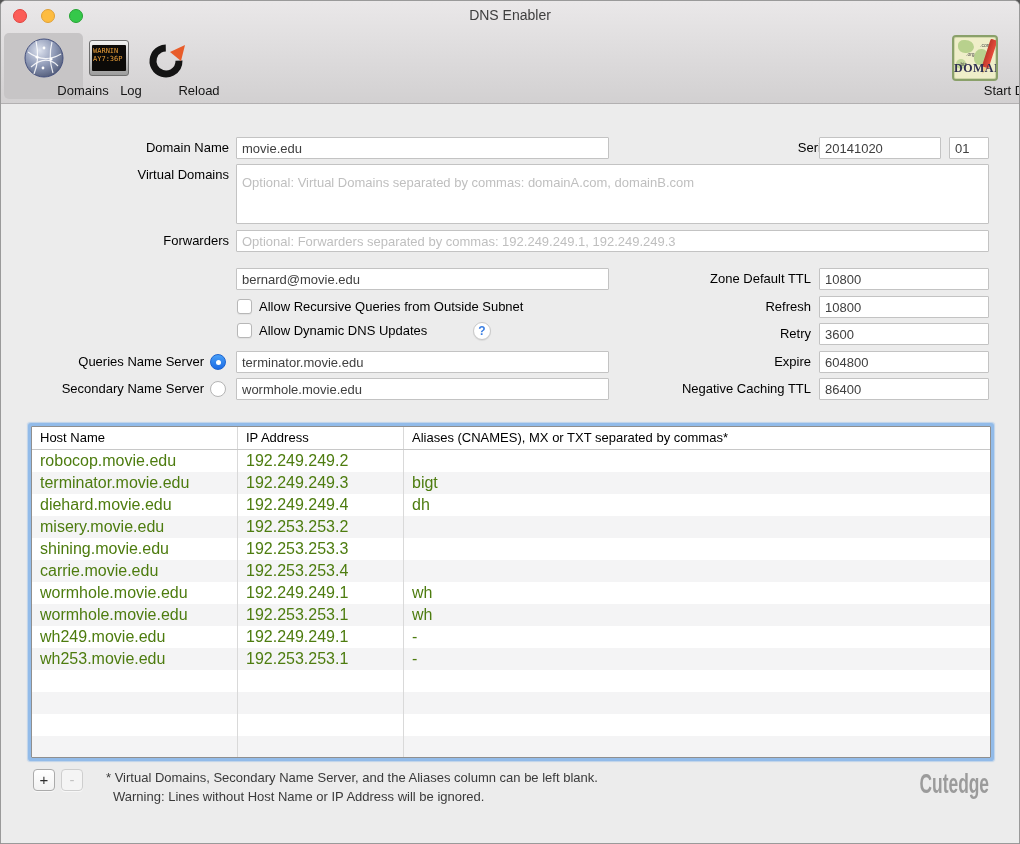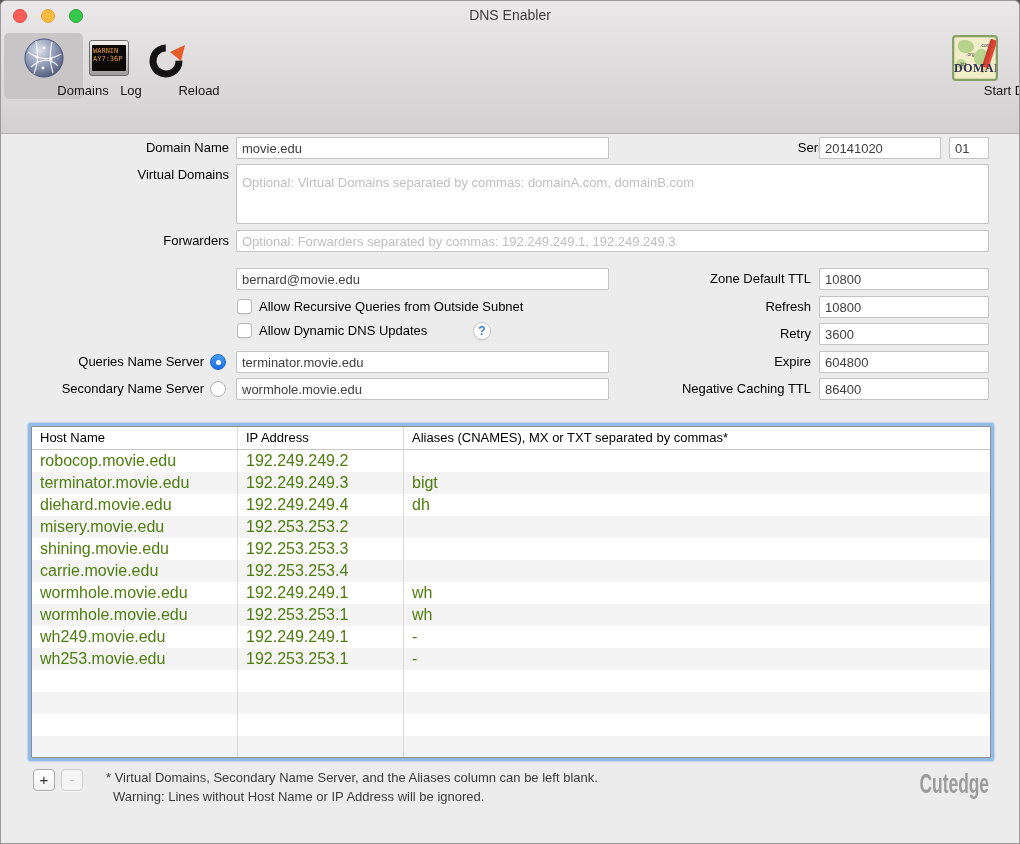--- a/index.html
+++ b/index.html
@@ -5,21 +5,21 @@
   * { margin:0; padding:0; box-sizing:border-box; }
   html,body { background:#555; }
   body { font-family:"Liberation Sans", sans-serif; }
   .window {
     position:relative; width:1020px; height:844px; margin:0 auto;
     background:#ececec; border-radius:6px 6px 0 0; overflow:hidden;
     border:1px solid #9a9a9a;
   }
   
   .header {
-    position:absolute; left:0; top:0; width:100%; height:133px;
+    position:absolute; left:0; top:0; width:100%; height:103px;
     background:linear-gradient(#eae8e9, #d2d0d1);
     border-bottom:1px solid #b2b0b1;
   }
   .window-title {
     position:absolute; left:0; top:0; width:100%; height:28px;
     text-align:center; line-height:28px; font-size:14px; color:#3e3e3e;
   }
   .traffic { position:absolute; top:8px; width:14px; height:14px; border-radius:50%; }
   .t-red    { left:12px; background:#fc5d57; border:1px solid #e1443f; }
   .t-yellow { left:40px; background:#fdbc40; border:1px solid #dfa036; }

